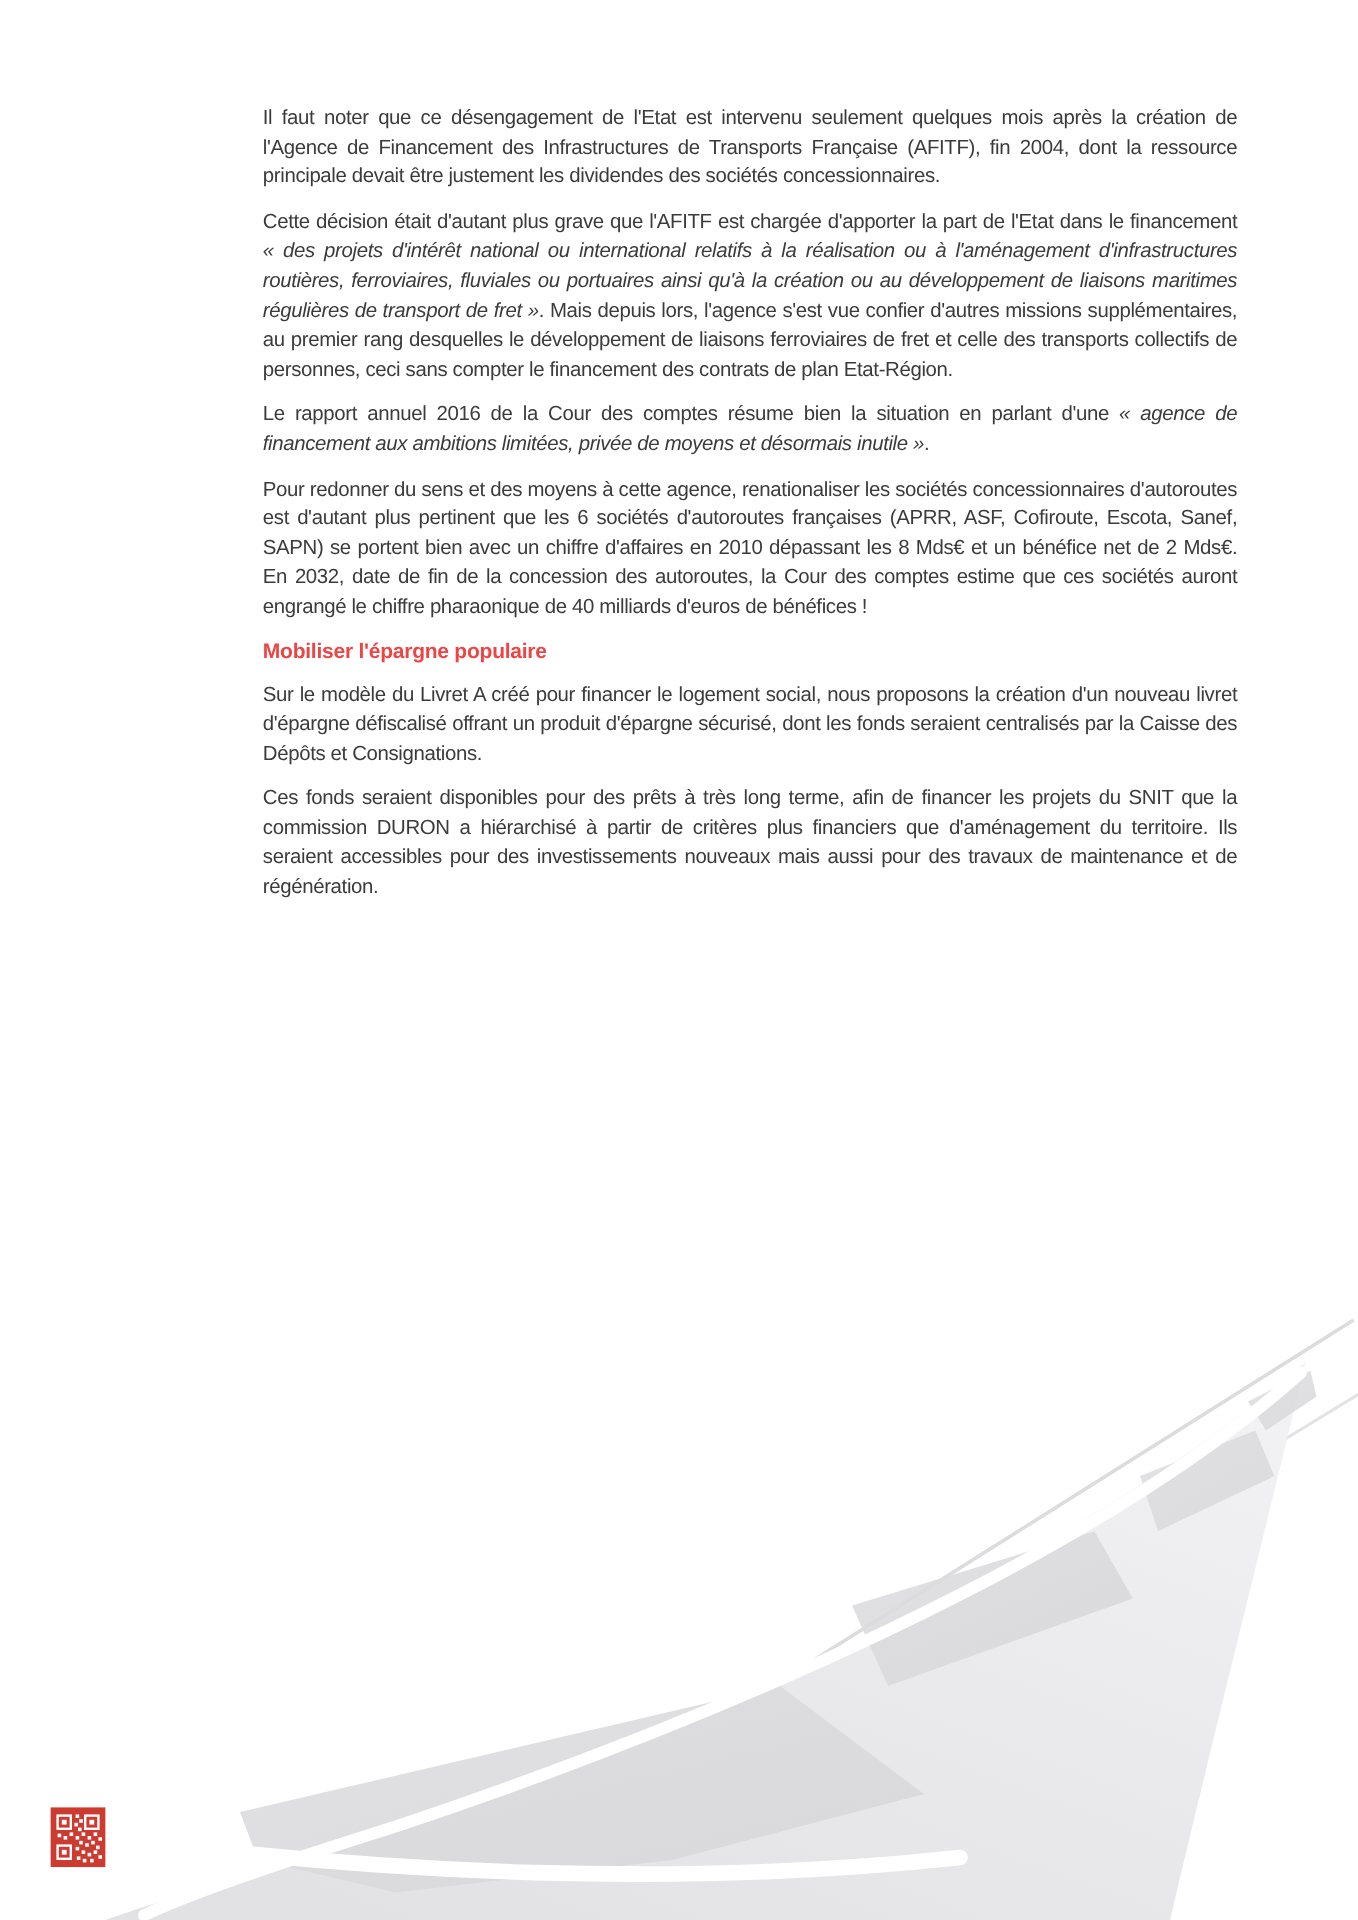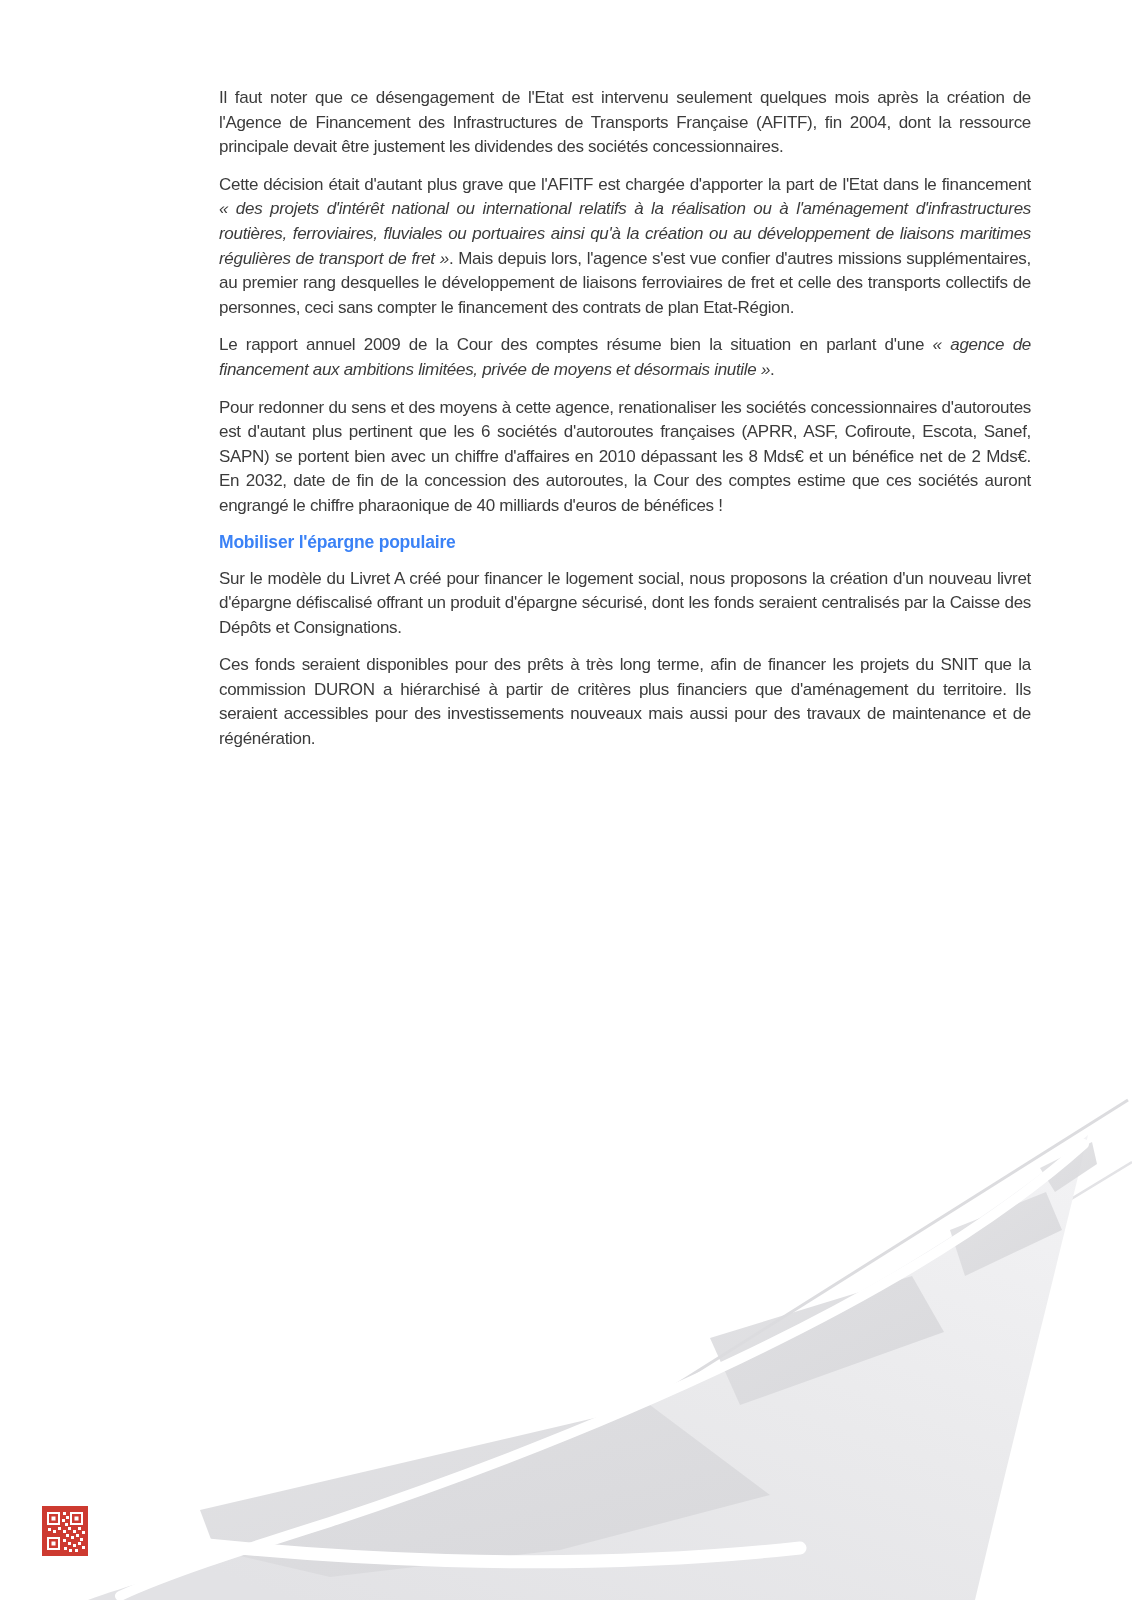--- a/index.html
+++ b/index.html
@@ -16,38 +16,38 @@
   .text-column p{
     margin:0 0 13px 0;
     font-size:17px;line-height:24.6px;
     text-align:justify;
     letter-spacing:-0.3px;
   }
   .text-column p em{font-style:italic;}
   .section-heading{
     margin:10px 0 14px 0;
     font-size:17.5px;line-height:21px;
-    font-weight:bold;color:#3b82f6;
+    font-weight:bold;color:#ef4444;
     letter-spacing:-0.2px;
   }
   .road-wrap{position:absolute;left:0;top:1080px;width:1132px;height:520px;pointer-events:none;}
   .qr-wrap{position:absolute;left:42px;top:1506px;width:46px;height:50px;}
 </style>
 </head>
 <body>
 
 <div class="page">
 
   <div class="text-column">
     <p>Il faut noter que ce désengagement de l'Etat est intervenu seulement quelques mois après la création de l'Agence de Financement des Infrastructures de Transports Française (AFITF), fin 2004, dont la ressource principale devait être justement les dividendes des sociétés concessionnaires.</p>
 
     <p><span>Cette décision était d'autant plus grave que l'AFITF est chargée d'apporter la part de l'Etat dans le financement </span><em>« des projets d'intérêt national ou international relatifs à la réalisation ou à l'aménagement d'infrastructures routières, ferroviaires, fluviales ou portuaires ainsi qu'à la création ou au développement de liaisons maritimes régulières de transport de fret »</em><span>. Mais depuis lors, l'agence s'est vue confier d'autres missions supplémentaires, au premier rang desquelles le développement de liaisons ferroviaires de fret et celle des transports collectifs de personnes, ceci sans compter le financement des contrats de plan Etat-Région.</span></p>
 
 
-    <p><span>Le rapport annuel 2009 de la Cour des comptes résume bien la situation en parlant d'une </span><em>« agence de financement aux ambitions limitées, privée de moyens et désormais inutile »</em><span>.</span></p>
+    <p><span>Le rapport annuel 2016 de la Cour des comptes résume bien la situation en parlant d'une </span><em>« agence de financement aux ambitions limitées, privée de moyens et désormais inutile »</em><span>.</span></p>
 
     <p>Pour redonner du sens et des moyens à cette agence, renationaliser les sociétés concessionnaires d'autoroutes est d'autant plus pertinent que les 6 sociétés d'autoroutes françaises (APRR, ASF, Cofiroute, Escota, Sanef, SAPN) se portent bien avec un chiffre d'affaires en 2010 dépassant les 8 Mds€ et un bénéfice net de 2 Mds€. En 2032, date de fin de la concession des autoroutes, la Cour des comptes estime que ces sociétés auront engrangé le chiffre pharaonique de 40 milliards d'euros de bénéfices !</p>
 
 
 
     <h2 class="section-heading">Mobiliser l'épargne populaire</h2>
 
 
     <p>Sur le modèle du Livret A créé pour financer le logement social, nous proposons la création d'un nouveau livret d'épargne défiscalisé offrant un produit d'épargne sécurisé, dont les fonds seraient centralisés par la Caisse des Dépôts et Consignations.</p>
 

